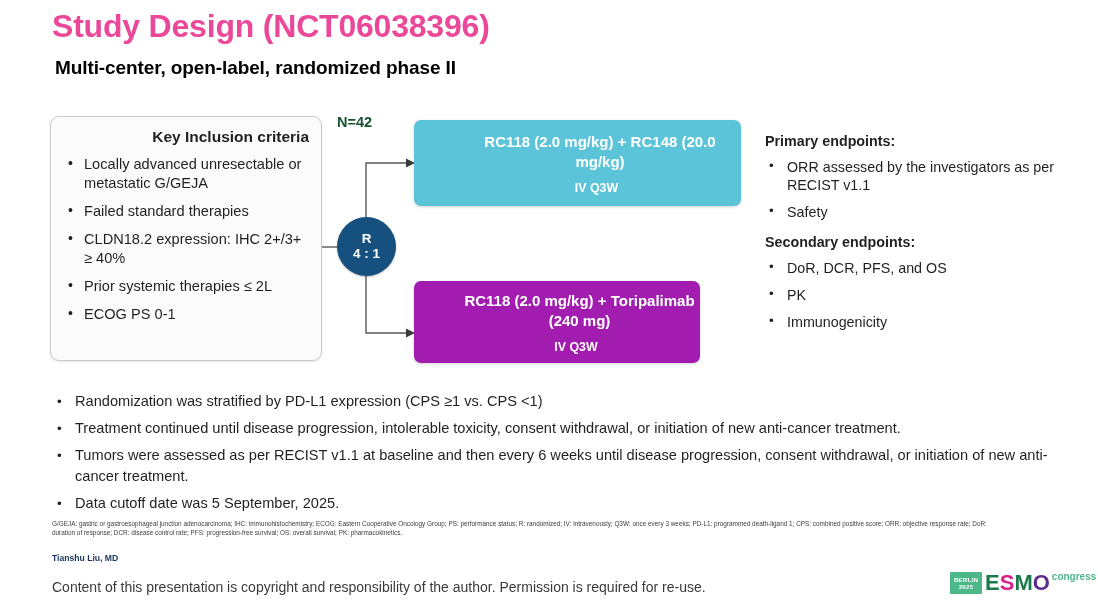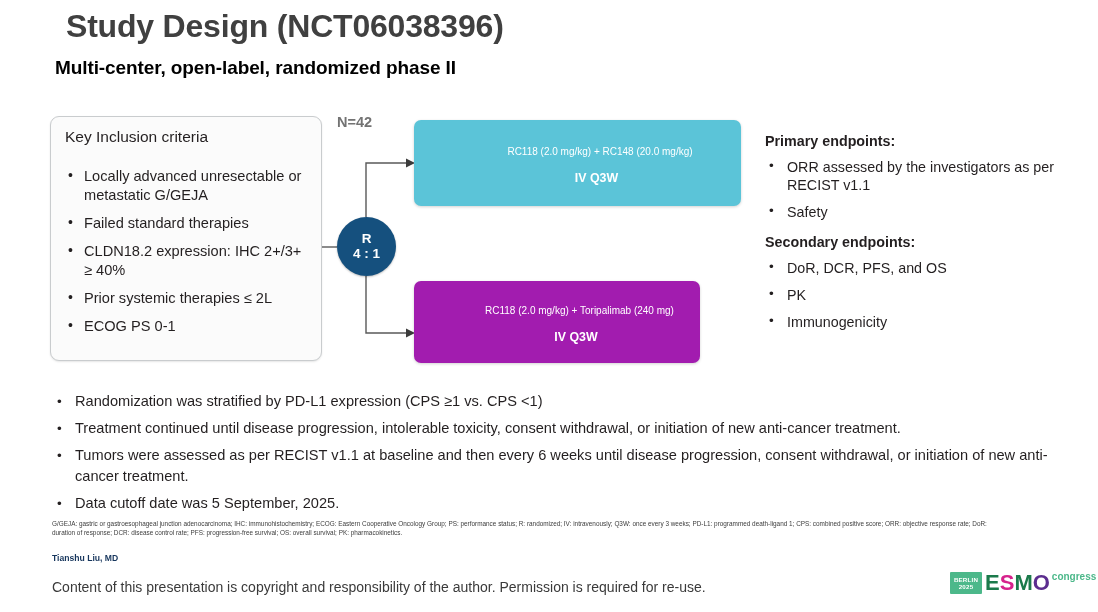--- a/index.html
+++ b/index.html
@@ -6,65 +6,65 @@
   body{
     width:1098px;height:612px;position:relative;overflow:hidden;
     background:#ffffff;
     font-family:"Liberation Sans", sans-serif;
     color:#231f20;
   }
   .slide{position:absolute;inset:0;}
 
   
   #title{
-    position:absolute;left:66px;top:8px;width:900px;
-    font-size:32px;font-weight:bold;color:#404040;letter-spacing:-0.2px;
+    position:absolute;left:52px;top:8px;width:900px;
+    font-size:32px;font-weight:bold;color:#ec4899;letter-spacing:-0.2px;
     white-space:nowrap;
   }
   #subtitle{
     position:absolute;left:55px;top:57px;width:900px;
     font-size:19px;font-weight:bold;color:#000000;letter-spacing:-0.1px;
     white-space:nowrap;
   }
 
   
   #criteria-card{
     position:absolute;left:50px;top:116px;width:272px;height:245px;
     background:#fbfbfb;border:1px solid #c9ccce;border-radius:9px;
     box-sizing:border-box;padding:11px 12px 0 14px;
     box-shadow:0 1px 2px rgba(0,0,0,.10);
   }
-  #criteria-title{font-size:15.5px;font-weight:normal;color:#231f20;margin-bottom:21px;}
+  #criteria-title{font-size:15.5px;font-weight:bold;color:#231f20;margin-bottom:9px;text-align:right;}
   .crit-item{
     position:relative;padding-left:19px;margin-bottom:9px;
     font-size:14.6px;line-height:19px;color:#231f20;
   }
   .crit-item .bul{position:absolute;left:3px;top:-1px;font-size:14px;line-height:19px;}
 
   
   #n-label{
-    position:absolute;left:337px;top:114px;font-size:14.5px;font-weight:bold;color:#737373;
+    position:absolute;left:337px;top:114px;font-size:14.5px;font-weight:bold;color:#14532d;
   }
   #r-circle{
     position:absolute;left:337px;top:217px;width:59px;height:59px;border-radius:50%;
     background:#15507e;color:#ffffff;text-align:center;
     display:flex;flex-direction:column;align-items:center;justify-content:center;
     box-shadow:0 1px 2px rgba(0,0,0,.25);
   }
   #r-circle .r-letter{font-size:13.5px;font-weight:bold;line-height:15px;}
   #r-circle .r-ratio{font-size:13.5px;font-weight:bold;line-height:16px;}
 
   .arm{
     position:absolute;border-radius:7px;color:#ffffff;
     display:flex;flex-direction:column;align-items:center;justify-content:center;
     box-shadow:0 1px 3px rgba(0,0,0,.18);box-sizing:border-box;
   }
   #arm-1{left:414px;top:120px;width:327px;height:86px;background:#5bc4d8;}
   #arm-2{left:414px;top:281px;width:286px;height:82px;background:#a21caf;}
-  .arm-main{font-size:10px;font-weight:normal;line-height:20px;text-align:center;margin-left:45px;}
+  .arm-main{font-size:15px;font-weight:bold;line-height:20px;text-align:center;margin-left:45px;}
   .arm-sub{font-size:12.4px;font-weight:bold;margin-top:9px;padding-left:38px;}
 
   
   #connectors{position:absolute;left:0;top:0;width:1098px;height:612px;pointer-events:none;}
 
   
   #endpoints{position:absolute;left:765px;top:133px;width:300px;}
   .ep-head{font-size:14.3px;font-weight:bold;color:#231f20;margin-bottom:9px;}
   .ep-head.second{margin-top:13px;}
   .ep-item{

